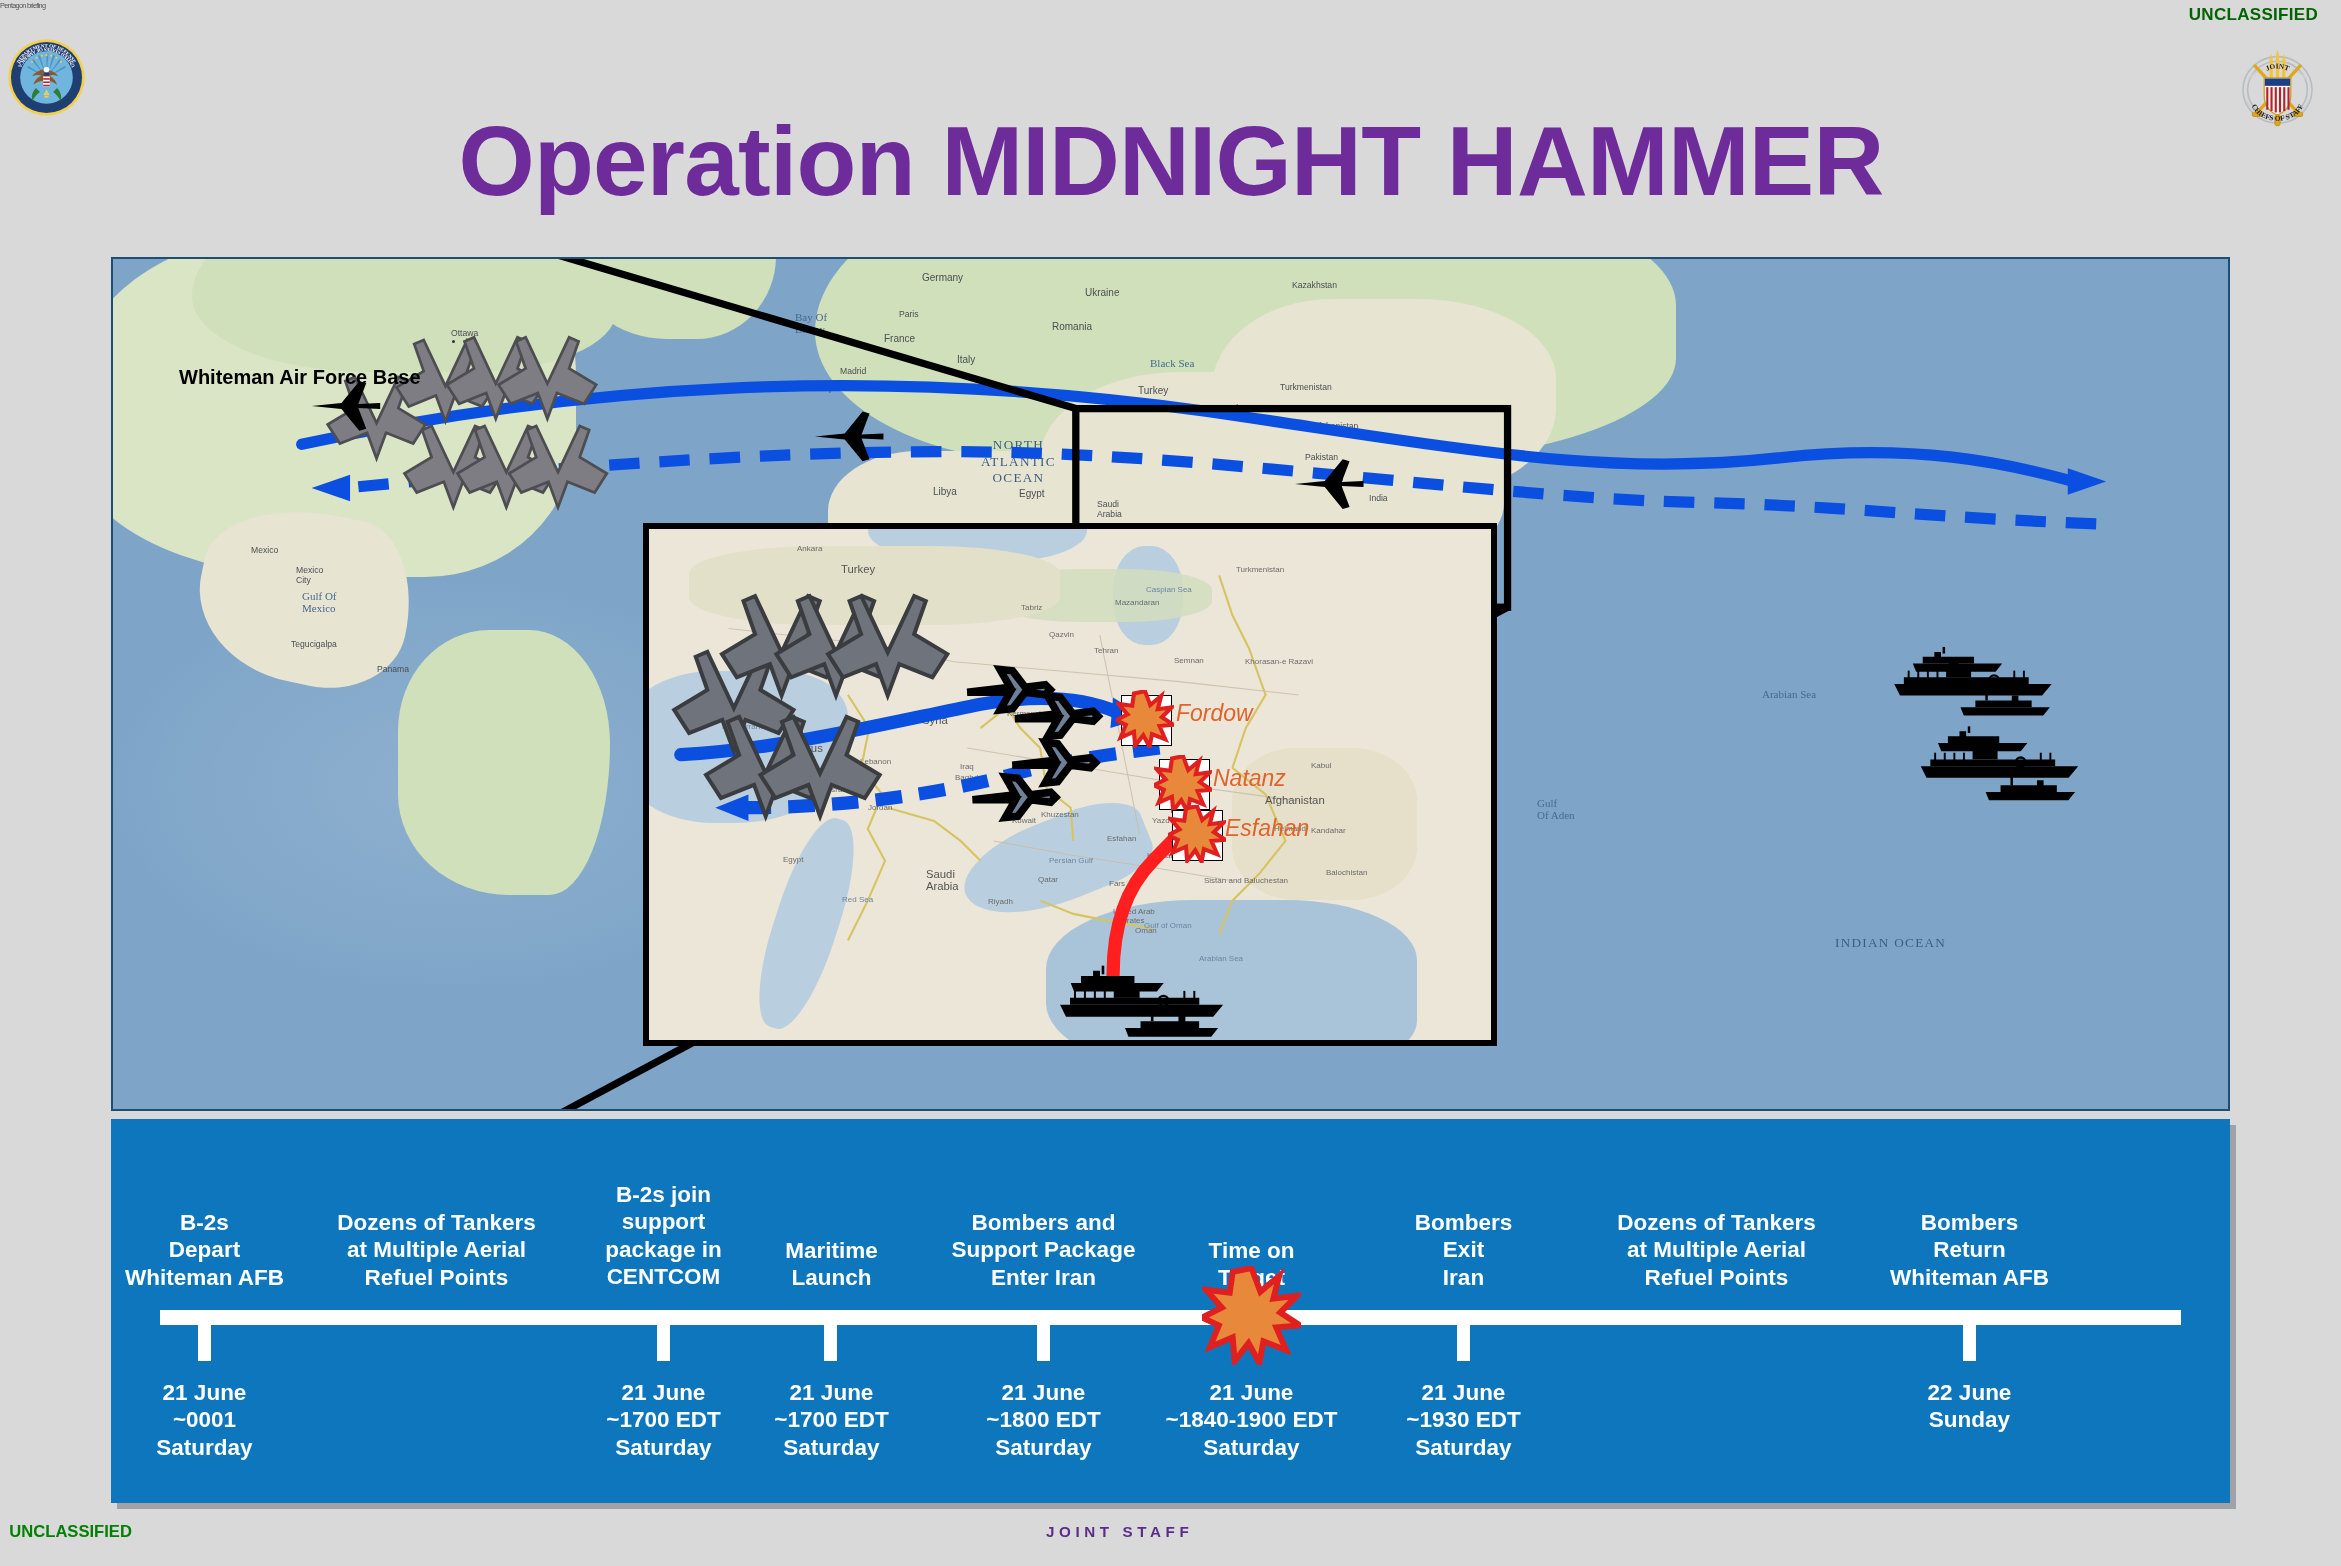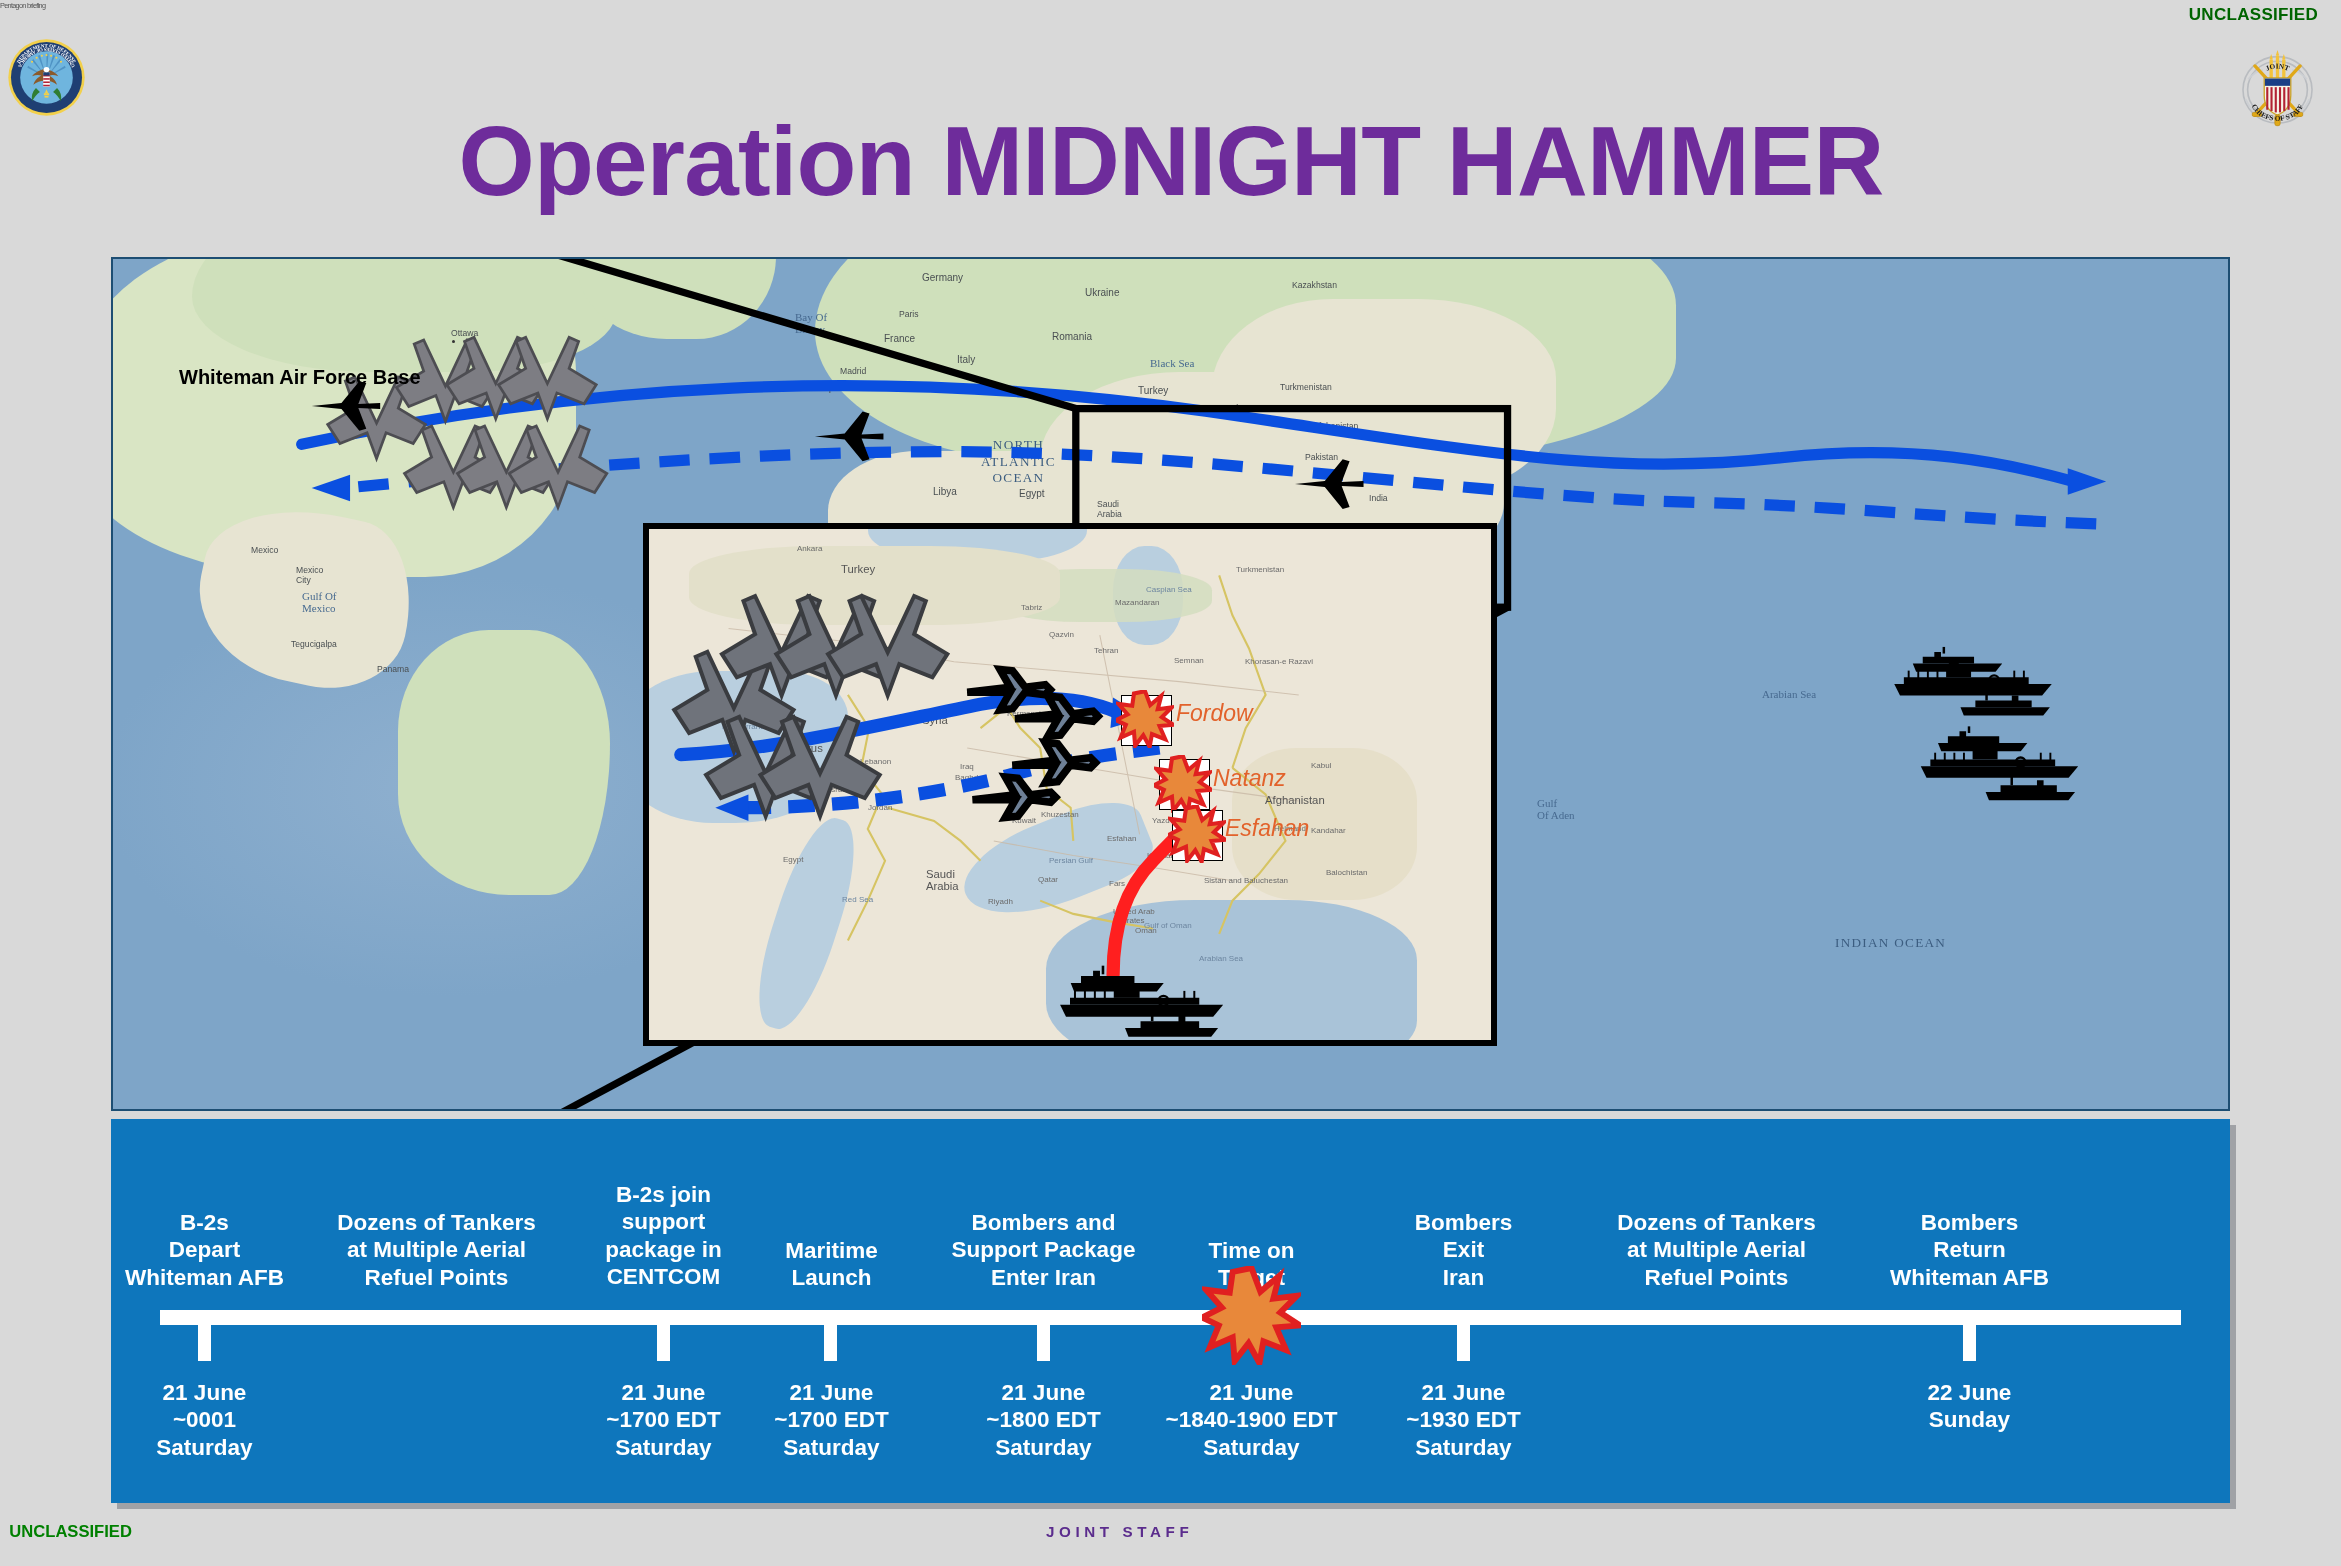--- a/index.html
+++ b/index.html
@@ -243,21 +243,21 @@
 City</div>
       <div class="geo" style="left:178px;top:380px;">Tegucigalpa</div>
       <div class="geo" style="left:264px;top:405px;">Panama</div>
 
       <div class="geo big" style="left:809px;top:13.2px;">Germany</div>
       <div class="geo big" style="left:972px;top:28px;">Ukraine</div>
       <div class="geo big" style="left:771px;top:74px;">France</div>
       <div class="geo" style="left:786px;top:50px;">Paris</div>
       <div class="geo big" style="left:844px;top:95px;">Italy</div>
       <div class="geo" style="left:865px;top:127px;">Rome</div>
-      <div class="geo big" style="left:939px;top:72px;">Romania</div>
+      <div class="geo big" style="left:939px;top:62px;">Romania</div>
       <div class="geo big" style="left:709px;top:123px;">Spain</div>
       <div class="geo" style="left:727px;top:107px;">Madrid</div>
       <div class="geo big" style="left:1025px;top:126px;">Turkey</div>
       <div class="geo" style="left:1123px;top:143px;">Iran</div>
       <div class="geo" style="left:1200px;top:162px;">Afghanistan</div>
       <div class="geo" style="left:1192px;top:193px;">Pakistan</div>
       <div class="geo" style="left:1179px;top:21px;">Kazakhstan</div>
       <div class="geo" style="left:1167px;top:123px;">Turkmenistan</div>
       <div class="geo" style="left:1256px;top:234px;">India</div>
       <div class="geo big" style="left:820px;top:227px;">Libya</div>

